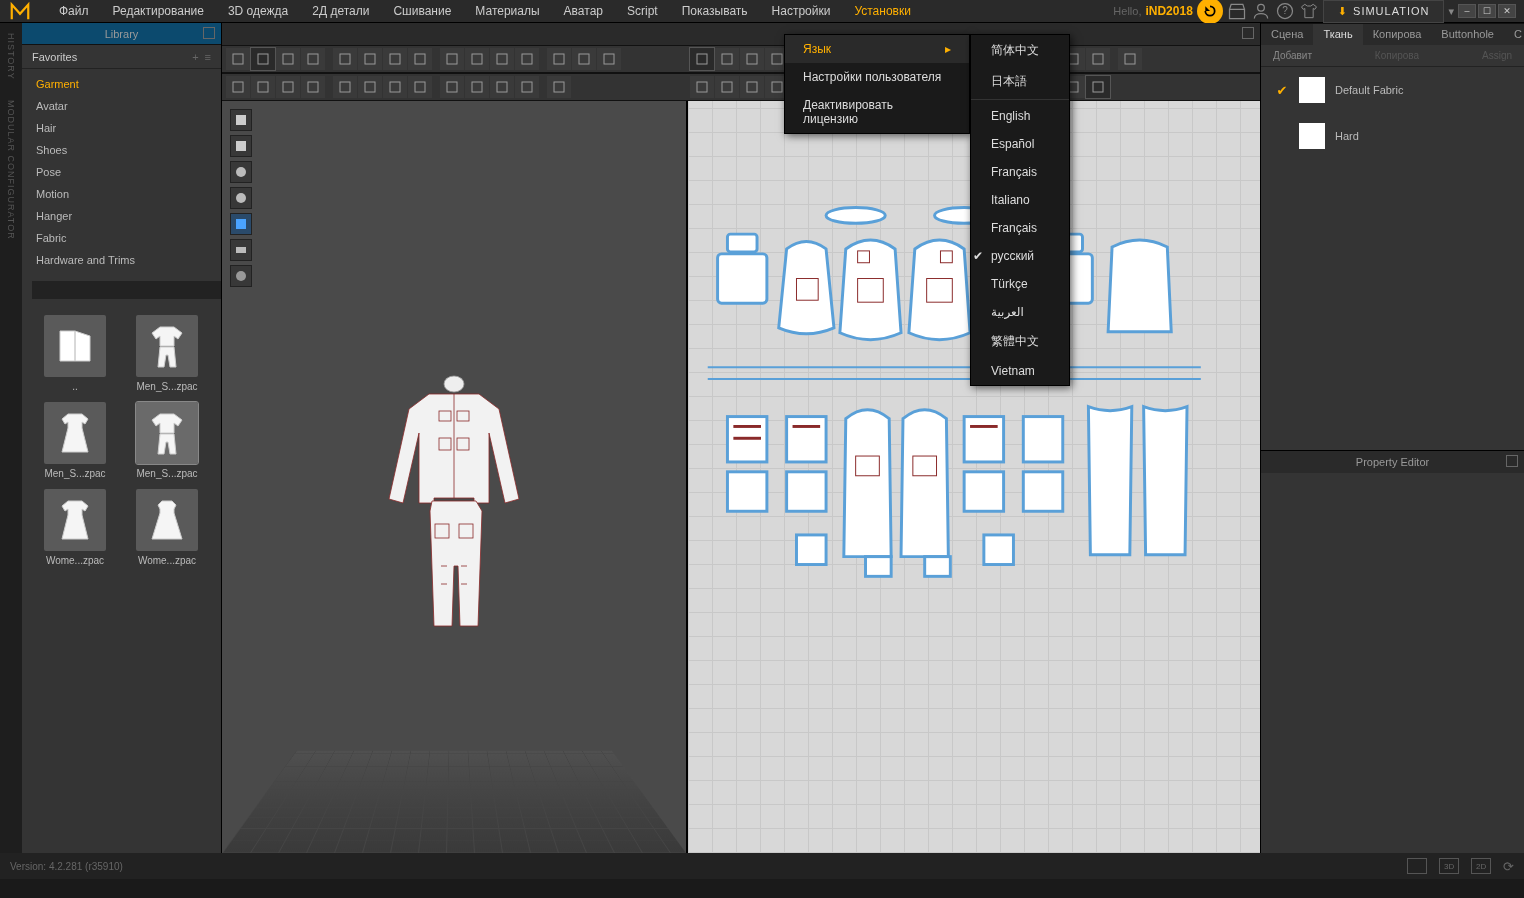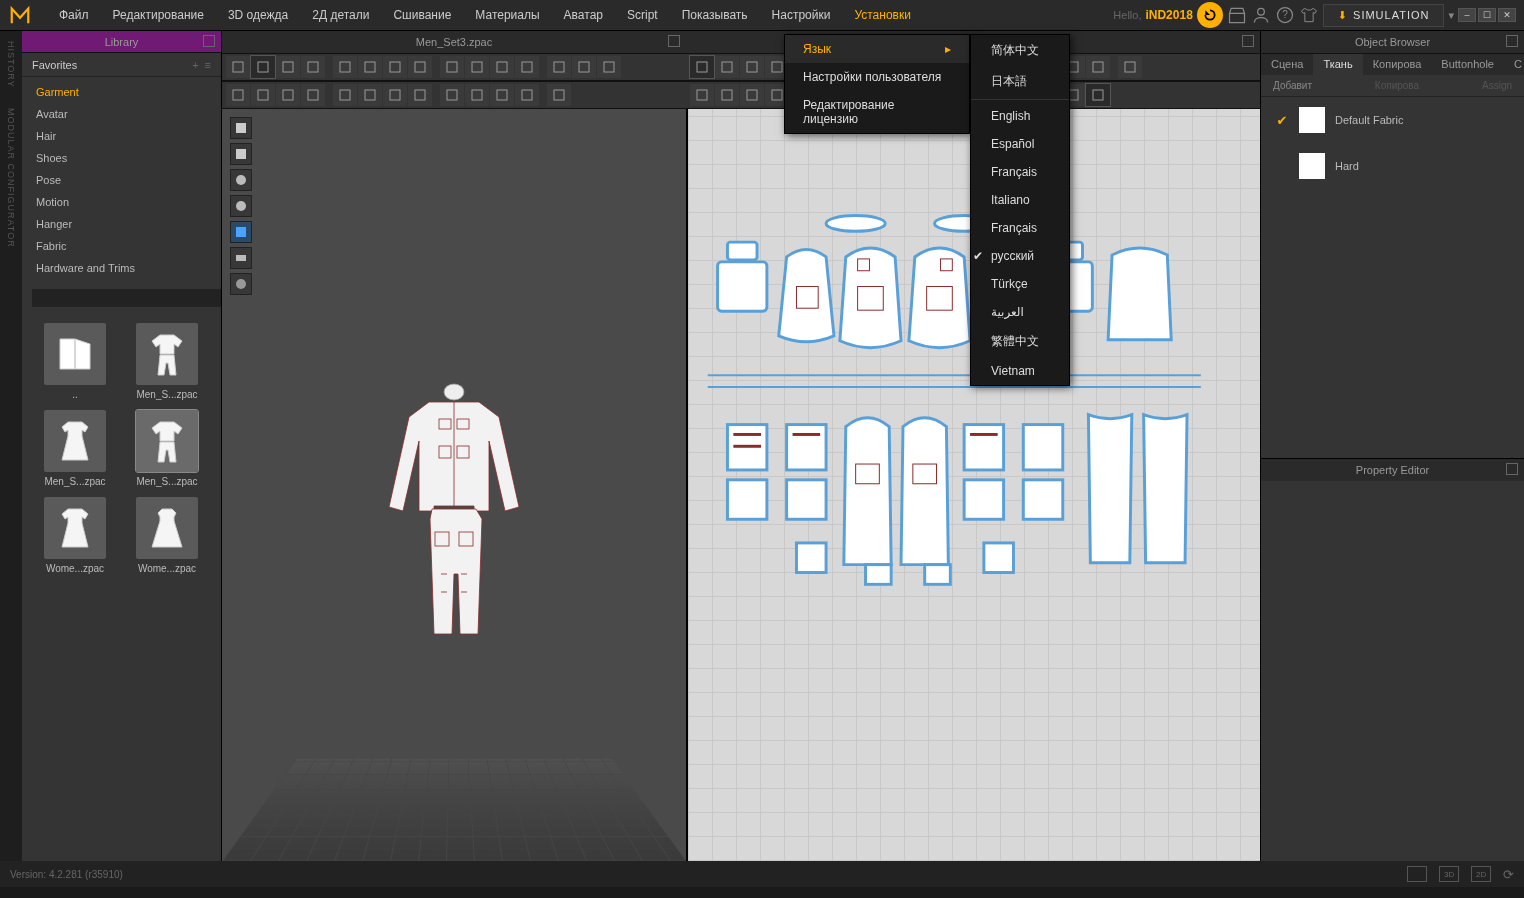--- a/index.html
+++ b/index.html
@@ -1,19 +1,19 @@
 <!DOCTYPE html>
 <html><head>
 <meta charset="utf-8">
 <style>
 * { box-sizing: border-box; margin: 0; padding: 0; font-family: "Segoe UI", Tahoma, sans-serif; }
 body { background: #1a1a1a; color: #aaa; font-size: 11px; overflow: hidden; width: 1524px; height: 898px; }
 
 
-.menubar { height: 31px; background: #2a2a2a; display: flex; align-items: center; padding: 4px 8px; border-bottom: 1px solid #000; }
+.menubar { height: 23px; background: #2a2a2a; display: flex; align-items: center; padding: 4px 8px; border-bottom: 1px solid #000; }
 .logo { width: 24px; height: 24px; margin-right: 15px; display:flex; align-items:center; justify-content:center; }
 .logo svg { width: 22px; height: 22px; }
 .menu-root { display: flex; gap: 0; }
 .menu-item { padding: 8px 12px; color: #ccc; font-size: 12px; cursor: pointer; }
 .menu-item.active { color: #ffb000; }
 .menubar-right { margin-left: auto; display: flex; align-items: center; gap: 4px; }
 .greet { color: #666; font-size: 11px; }
 .user-id { color: #ffb000; font-size: 12px; font-weight: bold; }
 .round-btn { width: 26px; height: 26px; border-radius: 13px; background: #ffb000; display:flex; align-items:center; justify-content:center; color:#000; font-weight:bold; }
 .hicon { width: 20px; height: 20px; color: #888; }
@@ -23,21 +23,21 @@
 .win-btn { width:18px; height:14px; background:#444; border:1px solid #555; display:flex; align-items:center; justify-content:center; font-size:9px; color:#ccc; }
 
 
 .workspace { display: flex; height: 830px; }
 
 
 .side-tabs { width: 22px; background: #1e1e1e; display:flex; flex-direction:column; align-items:center; padding-top: 10px; gap: 20px; }
 .vtab { writing-mode: vertical-rl; text-orientation: mixed; color: #555; font-size: 9px; letter-spacing: 1px; cursor:pointer; }
 
 .library-panel { width: 200px; background: #343434; display:flex; flex-direction:column; border-right: 1px solid #000;}
-.panel-header { height: 22px; background: #701a75; display:flex; align-items:center; justify-content:center; color:#999; font-size:11px; position:relative; border-bottom:1px solid #111;}
+.panel-header { height: 22px; background: #0c4a6e; display:flex; align-items:center; justify-content:center; color:#999; font-size:11px; position:relative; border-bottom:1px solid #111;}
 .panel-header .pop { position:absolute; right:6px; top:4px; width:12px; height:12px; border:1px solid #666; }
 .fav-row { height: 24px; display:flex; align-items:center; padding: 0 10px; color:#ccc; font-size:11px; border-bottom:1px solid #222;text-align:center;}
 .fav-row .add-icons { margin-left:auto; display:flex; gap:6px; color:#666;}
 .cat-list { padding: 4px 0; }
 .cat-item { padding: 5px 14px; color:#bbb; font-size:11px; cursor:pointer; }
 .cat-item.sel { color:#ffb000; }
 .search-row { display:flex; align-items:center; padding: 6px 10px; gap:6px;}
 .search-box { flex:1; height:18px; background:#222; border:none; padding:0 6px; color:#ccc; }
 .sicon { width:14px; height:14px; color:#888; }
 
@@ -257,24 +257,20 @@
               <path d="M20 6 h10 l4 4 l-2 4 v4 l8 26 h-30 l8 -26 v-4 l-2 -4 z" fill="#f5f5f5" stroke="#ccc"></path>
             </svg>
           </div>
           <div class="thumb-label">Wome...zpac</div>
         </div>
       </div>
   </div>
 
   <div class="center">
     <div class="tabbar">
-      <div class="doc-tab" style="flex:0 0 464px;">
-        <span>Men_Set3.zpac</span>
-        <div class="pop"></div>
-      </div>
       <div class="doc-tab">
         <div class="pop"></div>
       </div>
     </div>
 
     <div style="display:flex;">
       <div class="toolrow" style="width:464px;" id="toolbar3d">
           <div class="tool">
             <svg viewBox="0 0 14 14">
               <rect x="2" y="2" width="10" height="10" fill="none" stroke="#999"></rect>
@@ -764,24 +760,20 @@
                   <rect width="30" height="30"></rect>
                 </g>
             </g>
           </svg>
         </div>
       </div>
     </div>
   </div>
 
   <div class="right-panel">
-    <div class="rp-header">
-      <span>Object Browser</span>
-      <div class="pop"></div>
-    </div>
     <div class="rp-tabs" id="rp-tabs">
         <div class="rp-tab">Сцена</div>
         <div class="rp-tab sel">Ткань</div>
         <div class="rp-tab">Копирова</div>
         <div class="rp-tab">Buttonhole</div>
         <div class="rp-tab">С</div>
       </div>
     <div class="rp-actions">
       <span class="rp-act">Добавит</span>
       <span class="rp-act dis">Копирова</span>
@@ -822,21 +814,21 @@
 
 <div id="menu-settings" class="dropdown">
     <div class="dd-item sel">
       <span>Язык</span>
       <span class="arrow">▸</span>
     </div>
     <div class="dd-item">
       <span>Настройки пользователя</span>
     </div>
     <div class="dd-item">
-      <span>Редактирование лицензию</span>
+      <span>Деактивировать лицензию</span>
     </div>
   </div>
 <div id="menu-lang" class="dropdown">
     <div class="dd-item">
       <span class="dd-check"></span>
       <span>简体中文</span>
     </div>
     <div class="dd-item">
       <span class="dd-check"></span>
       <span>日本語</span>

